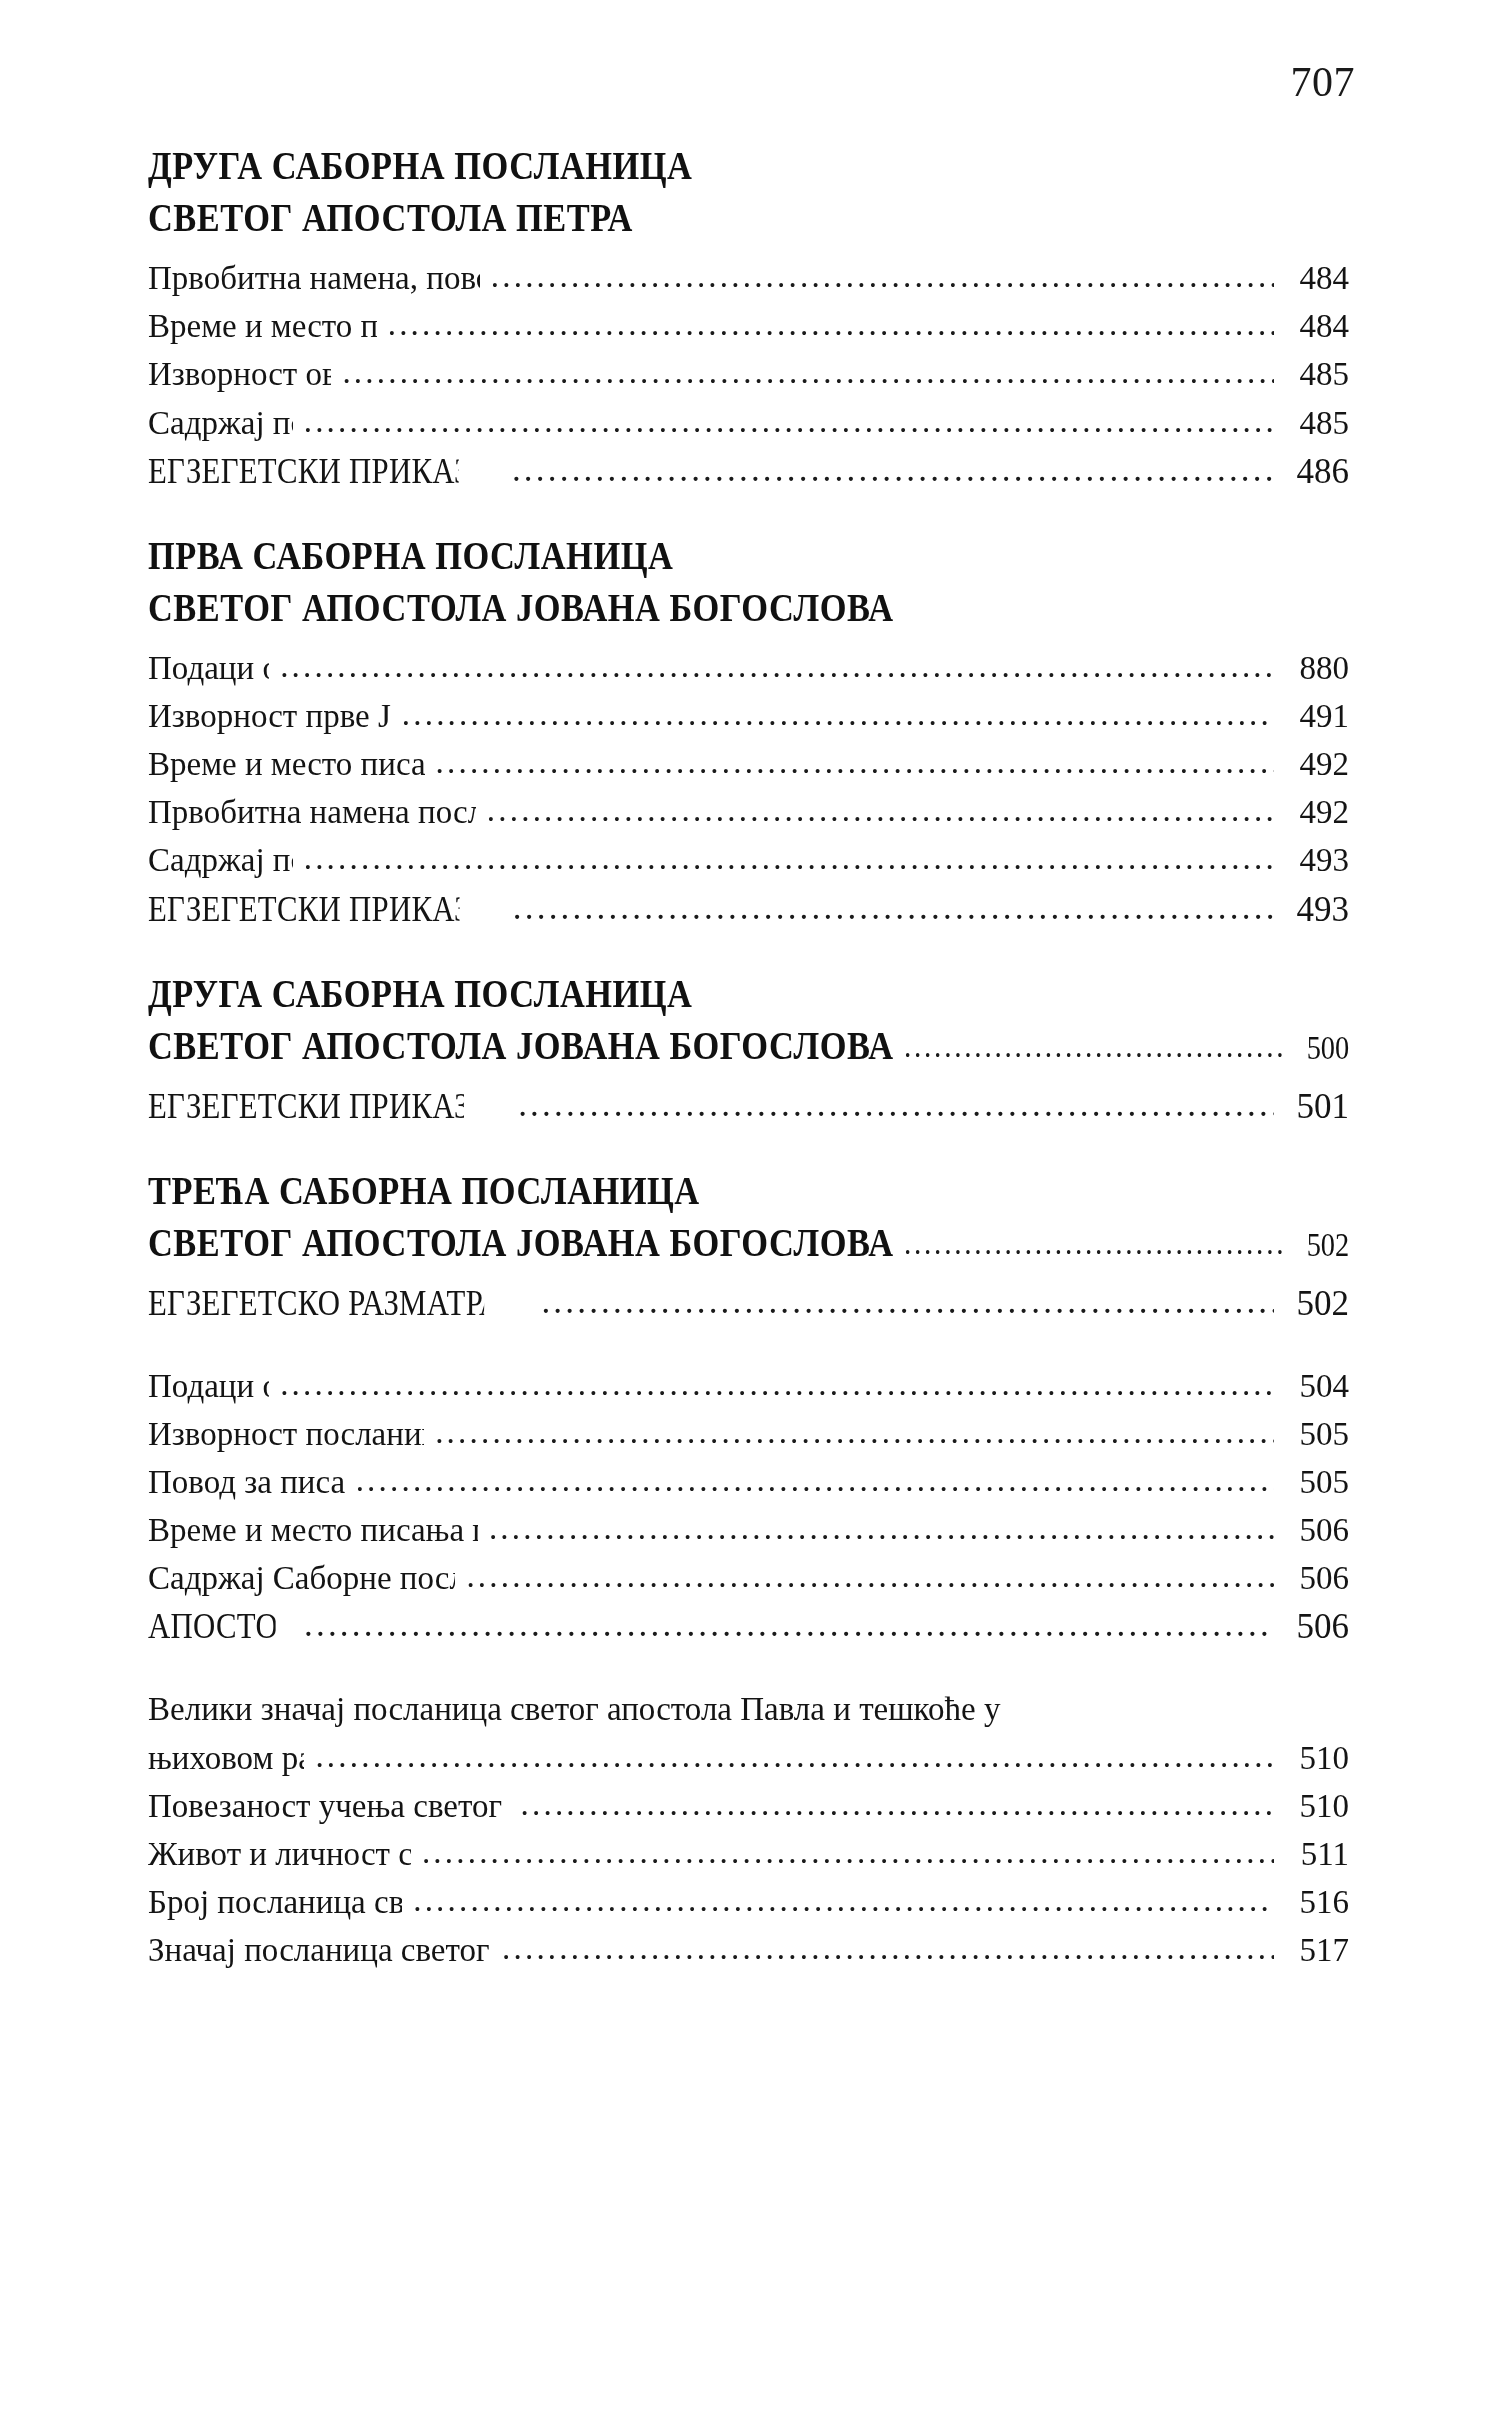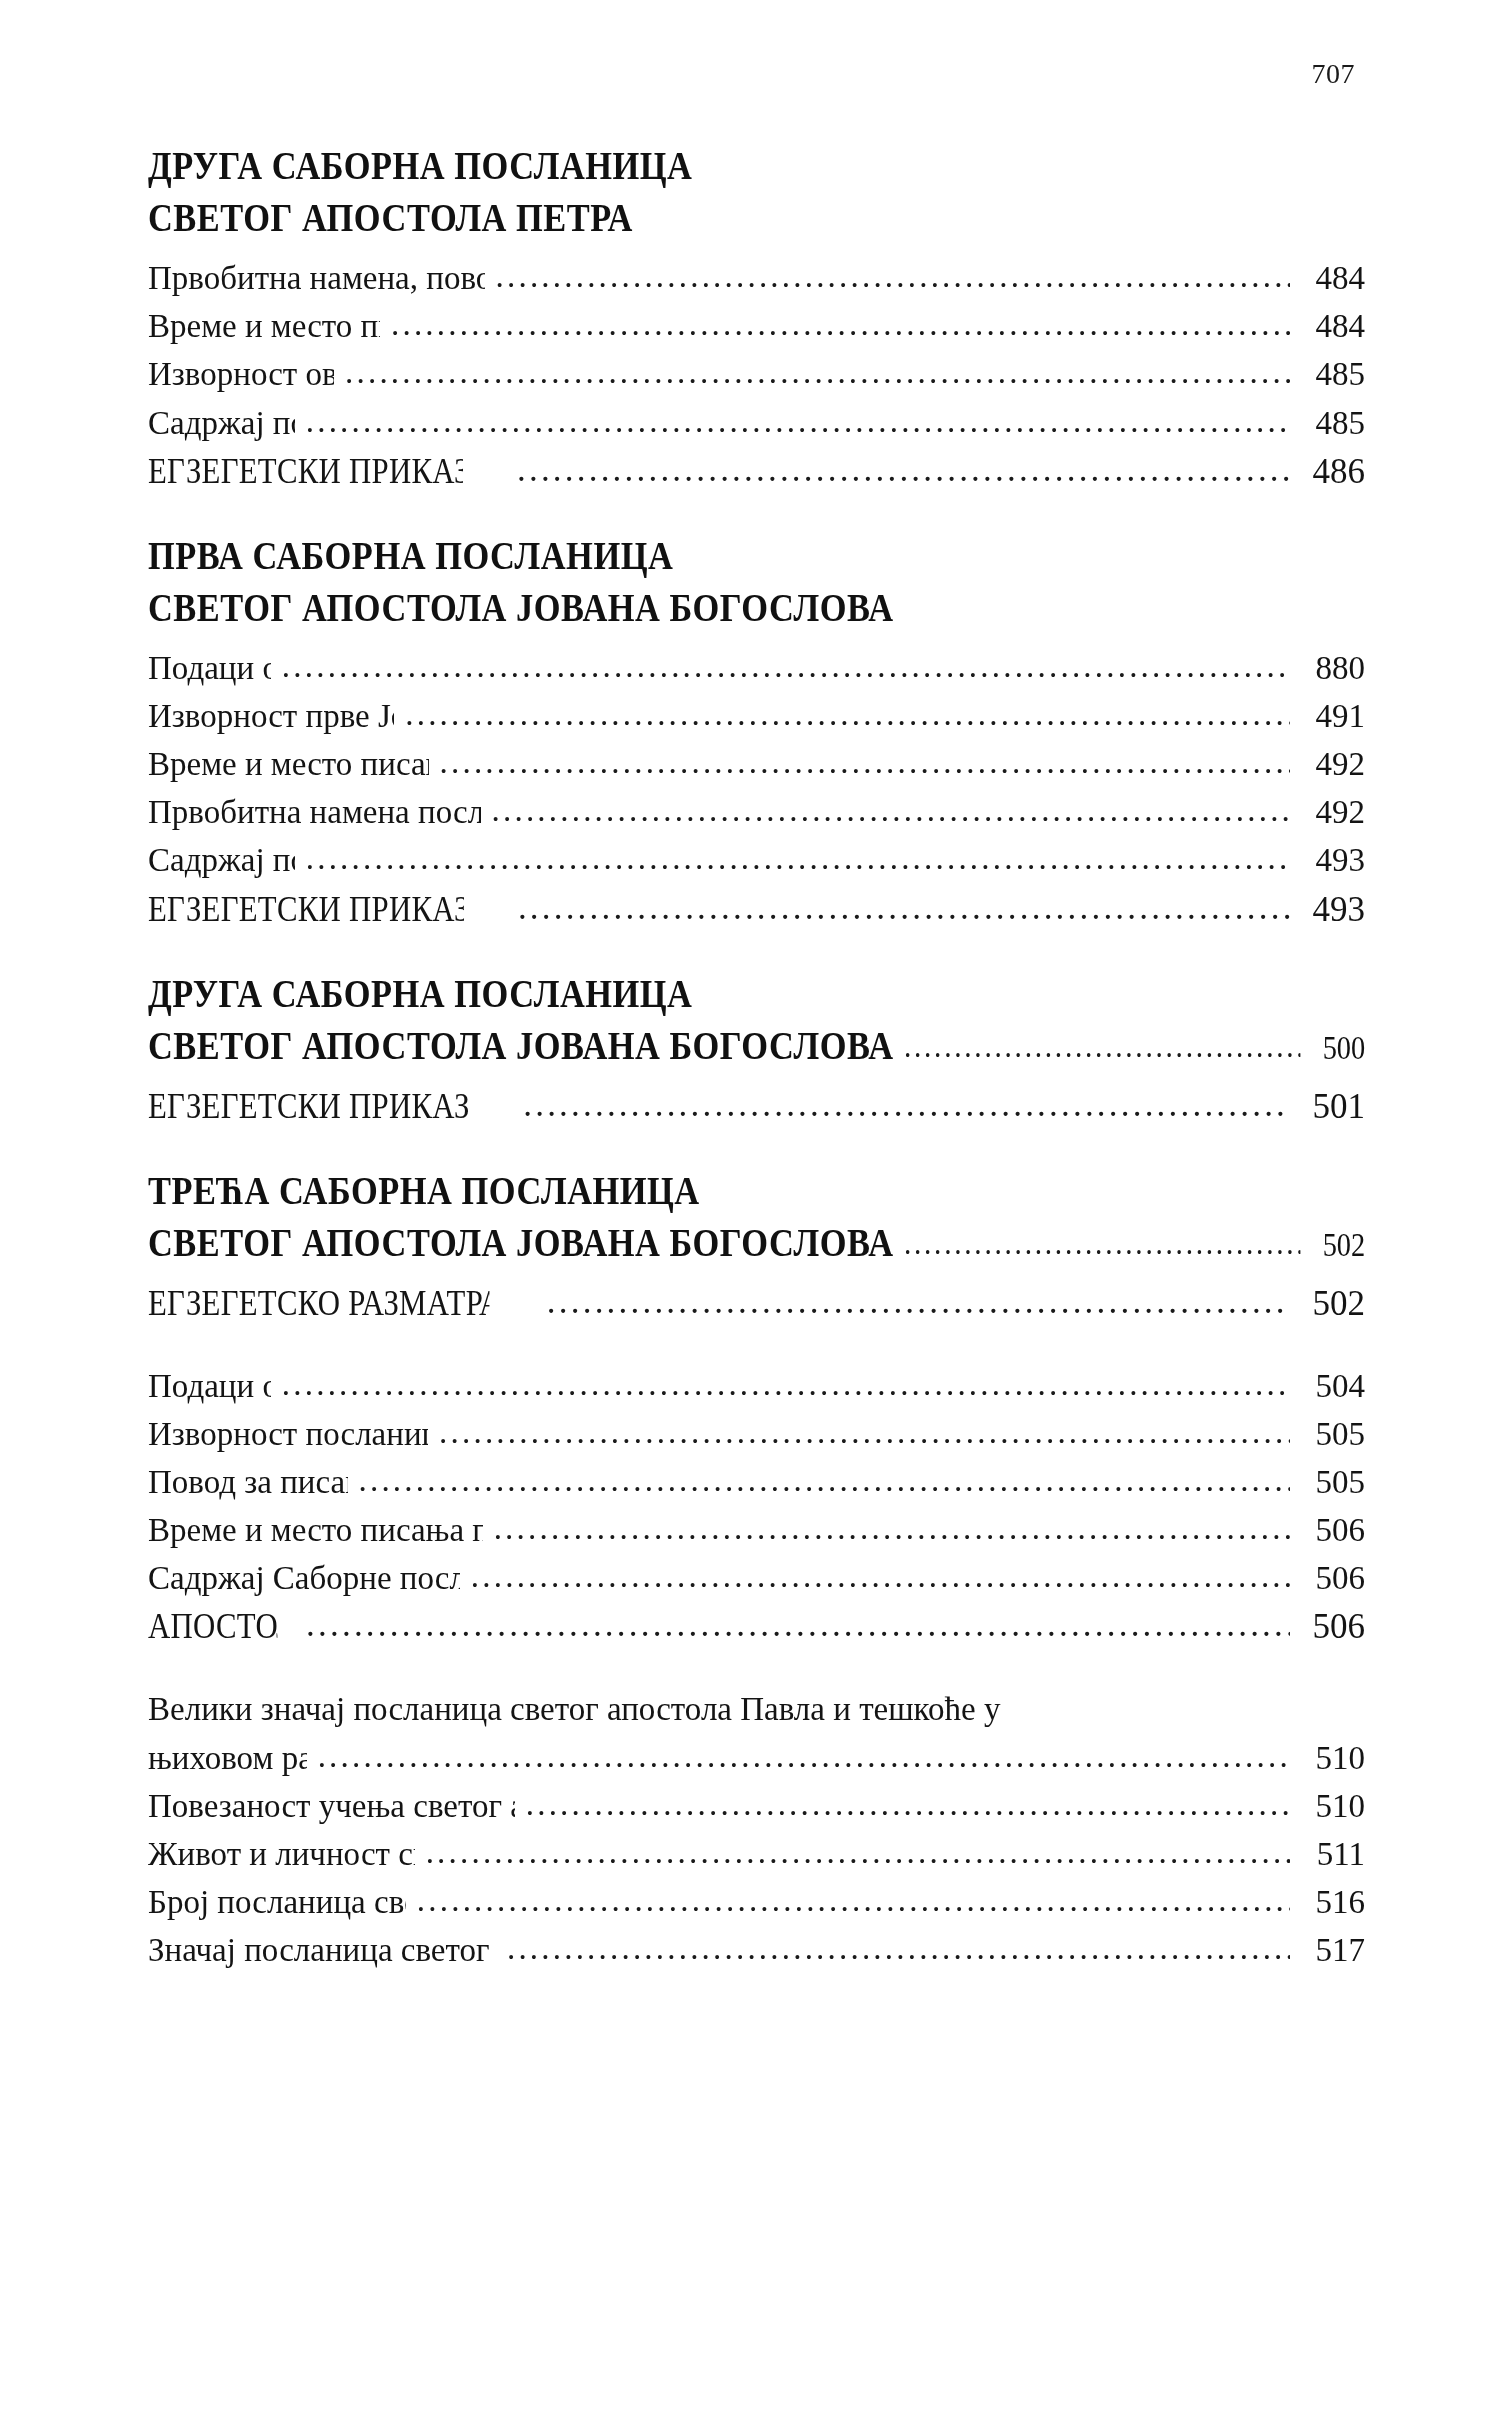--- a/index.html
+++ b/index.html
@@ -16,29 +16,29 @@
     box-sizing: border-box;
     font-family: "Liberation Serif", "DejaVu Serif", serif;
     color: #111111;
     overflow: hidden;
   }
 
   .folio {
     position: absolute;
     top: 58px;
     right: 145px;
-    font-size: 28px;
+    font-size: 42px;
     letter-spacing: 0.5px;
     color: #1a1a1a;
   }
 
   .content {
     position: absolute;
     left: 148px;
-    right: 135px;
+    right: 151px;
     top: 140px;
   }
 
   
   .sec-head {
     font-weight: 700;
     font-size: 40px;
     line-height: 1.30;
     letter-spacing: 0.6px;
     transform: scaleX(0.86);

